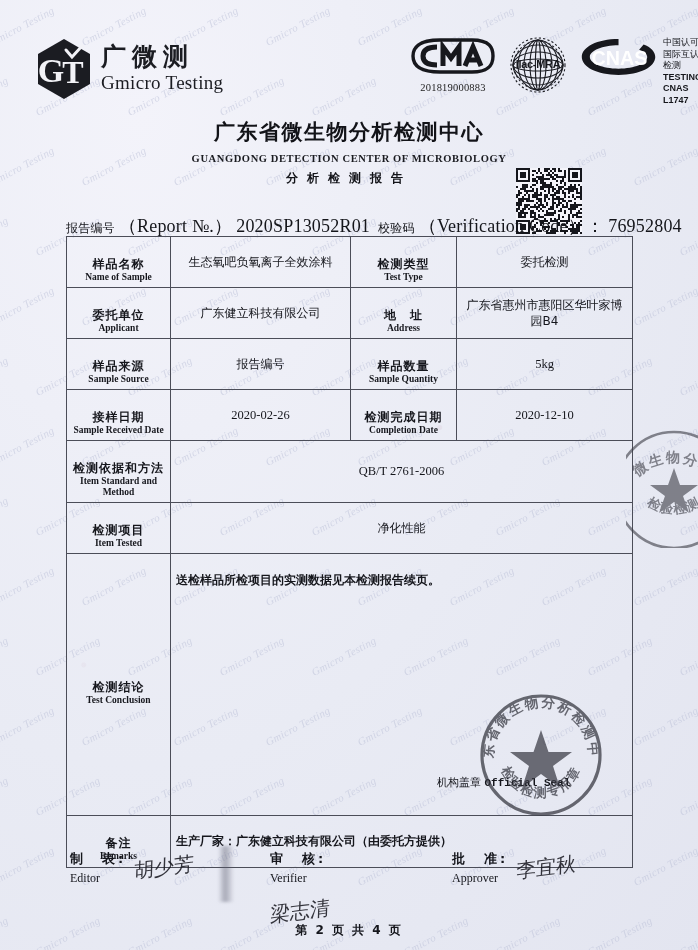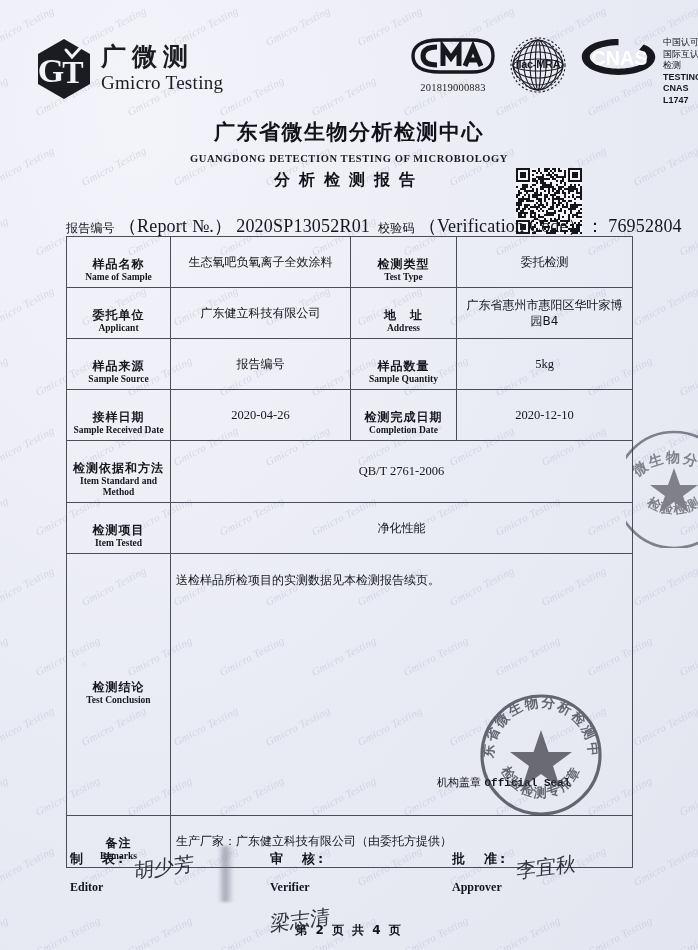--- a/index.html
+++ b/index.html
@@ -67,21 +67,21 @@
     color:#17181d;letter-spacing:-.3px;
   }
   .cnasbox{display:flex;align-items:flex-start;gap:6px;}
   .cnaslines{font-family:"DejaVu Sans", sans-serif;font-size:9px;line-height:1.28;color:#16171c;padding-top:1px;}
   .cnaslines .en{font-family:"Liberation Sans", sans-serif;font-weight:bold;font-size:9px;}
 
   
   .titles{position:absolute;left:0;right:0;top:118px;text-align:center;}
   .t1{font-family:"DejaVu Sans", sans-serif;font-size:21px;font-weight:bold;letter-spacing:1.5px;color:#121318;}
   .t2{font-family:"Liberation Serif", serif;font-size:10.5px;font-weight:bold;letter-spacing:.6px;margin-top:7px;color:#1a1b20;}
-  .t3{font-family:"DejaVu Sans", sans-serif;font-size:16px;font-weight:bold;letter-spacing:9px;margin-top:6px;color:#121318;}
+  .t3{font-family:"DejaVu Sans", sans-serif;font-size:12px;font-weight:bold;letter-spacing:9px;margin-top:6px;color:#121318;}
   .t4{font-family:"Liberation Serif", serif;font-size:10px;font-weight:bold;letter-spacing:1.4px;margin-top:6px;color:#1a1b20;}
 
   .qr{position:absolute;left:516px;top:168px;width:66px;height:66px;}
 
   
   .repline{
     position:absolute;left:66px;top:214px;
     font-family:"DejaVu Sans", sans-serif;font-size:12px;color:#14151a;
     letter-spacing:.2px;white-space:nowrap;
   }
@@ -97,21 +97,21 @@
     border:1px solid #4b4d58;
     padding:4px 5px;
     text-align:center;
     vertical-align:middle;
   }
   .lbl-cn{font-family:"DejaVu Sans", sans-serif;font-size:12px;font-weight:bold;color:#15161c;letter-spacing:1px;line-height:1.22;margin-top:16px;}
   .lbl-en{font-family:"Liberation Serif", serif;font-size:9.5px;font-weight:bold;color:#15161c;line-height:1.2;}
   .val-cn{font-family:"DejaVu Sans", sans-serif;font-size:12px;color:#15161c;line-height:1.35;}
   .val-lat{font-family:"Liberation Serif", serif;font-size:12.5px;color:#15161c;}
   .conc{font-family:"DejaVu Sans", sans-serif;font-size:12px;color:#15161c;text-align:left;}
-  td.leftcell{text-align:left;}
+  td.leftcell{text-align:left;font-weight:bold;}
 
   .sigdate{
     position:absolute;left:411px;top:722px;
     font-family:"DejaVu Sans", sans-serif;font-size:11.5px;color:#15161c;white-space:nowrap;
   }
   .sigdate .en{font-family:"Liberation Serif", serif;font-size:11px;font-weight:bold;display:block;margin-top:2px;}
   .sigdate .d{font-family:"Liberation Serif", serif;font-size:12.5px;}
   .sealcap{
     position:absolute;left:437px;top:775px;
     font-family:"DejaVu Sans", sans-serif;font-size:11px;color:#15161c;white-space:nowrap;
@@ -120,21 +120,21 @@
 
   
   .stamp{position:absolute;pointer-events:none;}
   .stamp-main{left:478px;top:692px;width:126px;height:126px;opacity:.72;}
   .stamp-edge{right:-24px;top:428px;width:96px;height:120px;opacity:.6;}
 
   
   .sigrow{position:absolute;left:70px;top:850px;width:560px;height:46px;}
   .sigblk{position:absolute;display:flex;align-items:flex-start;gap:8px;}
   .sigblk .tag .cn{font-family:"DejaVu Sans", sans-serif;font-size:13px;font-weight:bold;letter-spacing:3px;color:#15161c;}
-  .sigblk .tag .en{font-family:"Liberation Serif", serif;font-size:12px;font-weight:bold;color:#15161c;margin-top:12px;}
+  .sigblk .tag .en{font-family:"Liberation Serif", serif;font-size:12px;font-weight:normal;color:#15161c;margin-top:3px;}
   .hand{
     font-family:"DejaVu Sans", sans-serif;
     font-size:20px;color:#1a1a22;
     transform:rotate(-7deg) skewX(-9deg);
     opacity:.88;margin-top:4px;white-space:nowrap;
   }
   .sig1{left:0;}
   .sig2{left:200px;flex-direction:column;}
   .sig3{left:382px;}
 
@@ -334,21 +334,21 @@
           <div class="en">TESTING</div>
           <div class="en">CNAS L1747</div>
         </div>
       </div>
 
     </div>
   </div>
 
   <div class="titles">
     <div class="t1">广东省微生物分析检测中心</div>
-    <div class="t2">GUANGDONG DETECTION TESTING OF MICROBIOLOGY</div>
+    <div class="t2">GUANGDONG DETECTION CENTER OF MICROBIOLOGY</div>
     <div class="t3">分析检测报告</div>
   </div>
 
   <div class="qr">
     <svg width="66" height="66" viewBox="0 0 33 33" shape-rendering="crispEdges">
       <rect width="33" height="33" fill="#f4f4fa"></rect>
       <g fill="#15161c" id="qrcells">
           <rect x="11" y="0" width="1" height="1" fill="#15161c"></rect>
           <rect x="14" y="0" width="1" height="1" fill="#15161c"></rect>
           <rect x="15" y="0" width="1" height="1" fill="#15161c"></rect>
@@ -868,21 +868,21 @@
         </td>
         <td class="val-lat">5kg</td>
       </tr>
 
 
       <tr style="height:44px">
         <td>
           <div class="lbl-cn">接样日期</div>
           <div class="lbl-en">Sample Received Date</div>
         </td>
-        <td class="val-lat">2020-04-26</td>
+        <td class="val-lat">2020-02-26</td>
         <td>
           <div class="lbl-cn">检测完成日期</div>
           <div class="lbl-en">Completion Date</div>
         </td>
         <td class="val-lat">2020-12-10</td>
       </tr>
 
       <tr style="height:44px">
         <td>
           <div class="lbl-cn">检测依据和方法</div>

